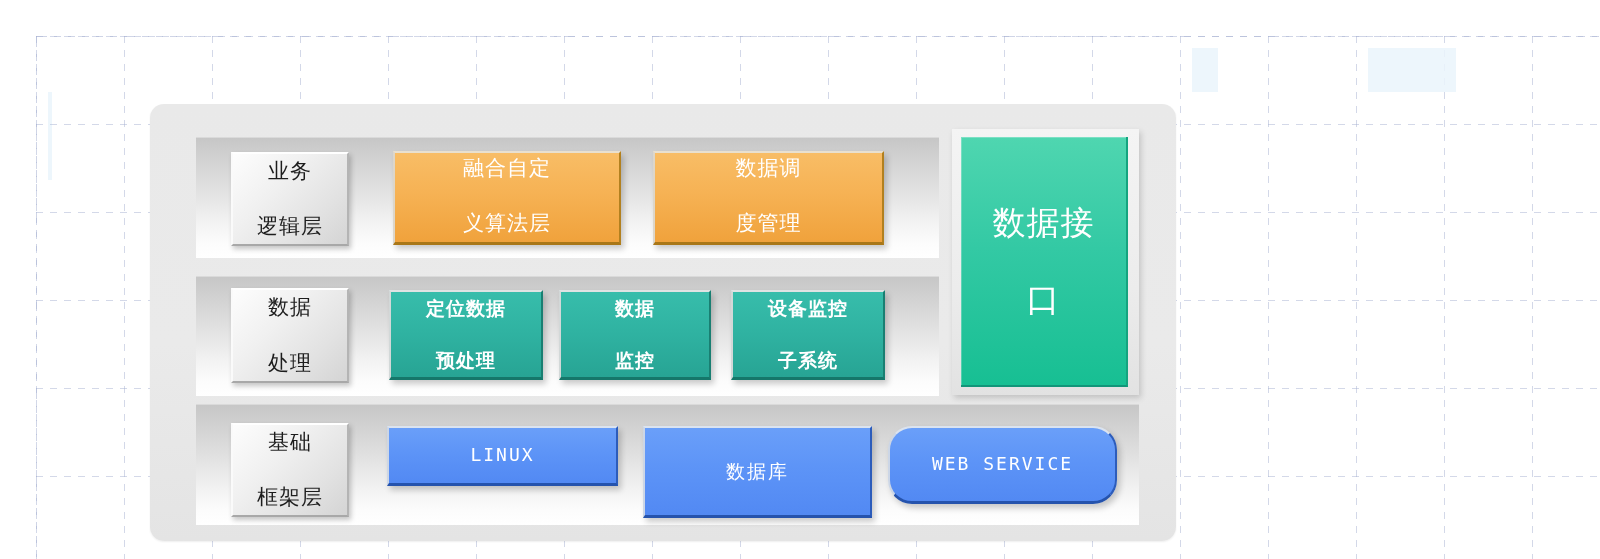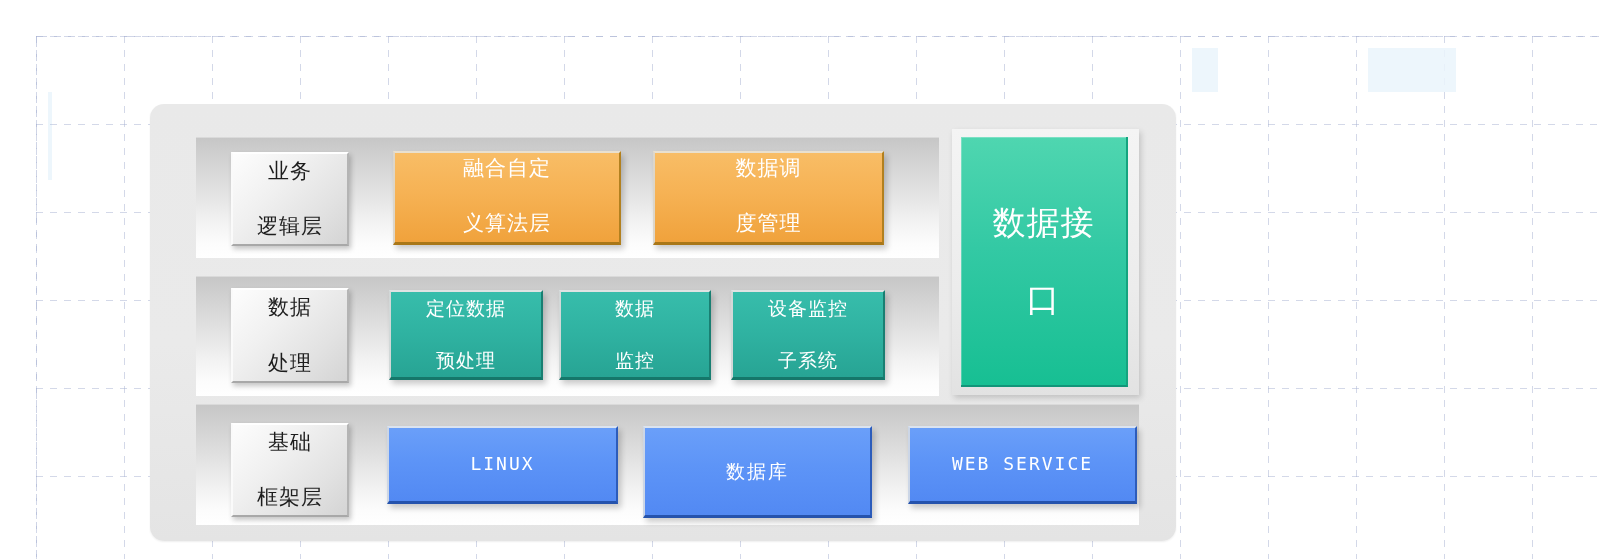--- a/index.html
+++ b/index.html
@@ -146,20 +146,21 @@
 
   .module-box.teal {
     background: linear-gradient(to bottom, #37bdab 0%, #2fb2a1 50%, #27a494 100%);
     border-top: 2px solid #dfe3e3;
     border-left: 2px solid #d2d8d8;
     border-right: 2px solid #197f72;
     border-bottom: 3px solid #15776a;
     box-shadow: 3px 4px 6px rgba(0,0,0,0.20);
     font-size: 19px;
     letter-spacing: 1px;
+    font-weight: bold;
   }
 
   .module-box.blue {
     background: linear-gradient(to bottom, #6a9ff9 0%, #5d94f7 45%, #5289f3 100%);
     border-top: 2px solid #dbe3ef;
     border-left: 2px solid #ccd6e6;
     border-right: 2px solid #2c5cbb;
     border-bottom: 3px solid #2553ad;
     box-shadow: 3px 4px 6px rgba(0,0,0,0.20);
     font-size: 19px;
@@ -174,23 +175,23 @@
   
   #module-fusion-algorithm { left: 357px; top: 115px; width: 228px; height: 94px; }
   #module-data-dispatch    { left: 617px; top: 115px; width: 231px; height: 94px; justify-content: center; }
 
   
   #module-location-preprocess { left: 353px; top: 254px; width: 154px; height: 90px; }
   #module-data-monitor        { left: 523px; top: 254px; width: 152px; height: 90px; }
   #module-device-monitor      { left: 695px; top: 254px; width: 154px; height: 90px; }
 
   
-  #module-linux       { left: 351px; top: 390px; width: 231px; height: 78px; }
+  #module-linux       { left: 351px; top: 390px; width: 231px; height: 60px; }
   #module-database    { left: 607px; top: 390px; width: 229px; height: 92px; }
-  #module-web-service { left: 872px; top: 390px; width: 229px; height: 78px; }
+  #module-web-service { left: 852px; top: 390px; width: 229px; height: 78px; border-radius: 24px; }
 
   
   #data-interface-bezel {
     position: absolute;
     left: 916px;
     top: 93px;
     width: 187px;
     height: 266px;
     background: linear-gradient(to bottom, #f4f4f4 0%, #ececec 60%, #e2e2e2 100%);
     box-shadow: 2px 3px 6px rgba(0,0,0,0.17);

